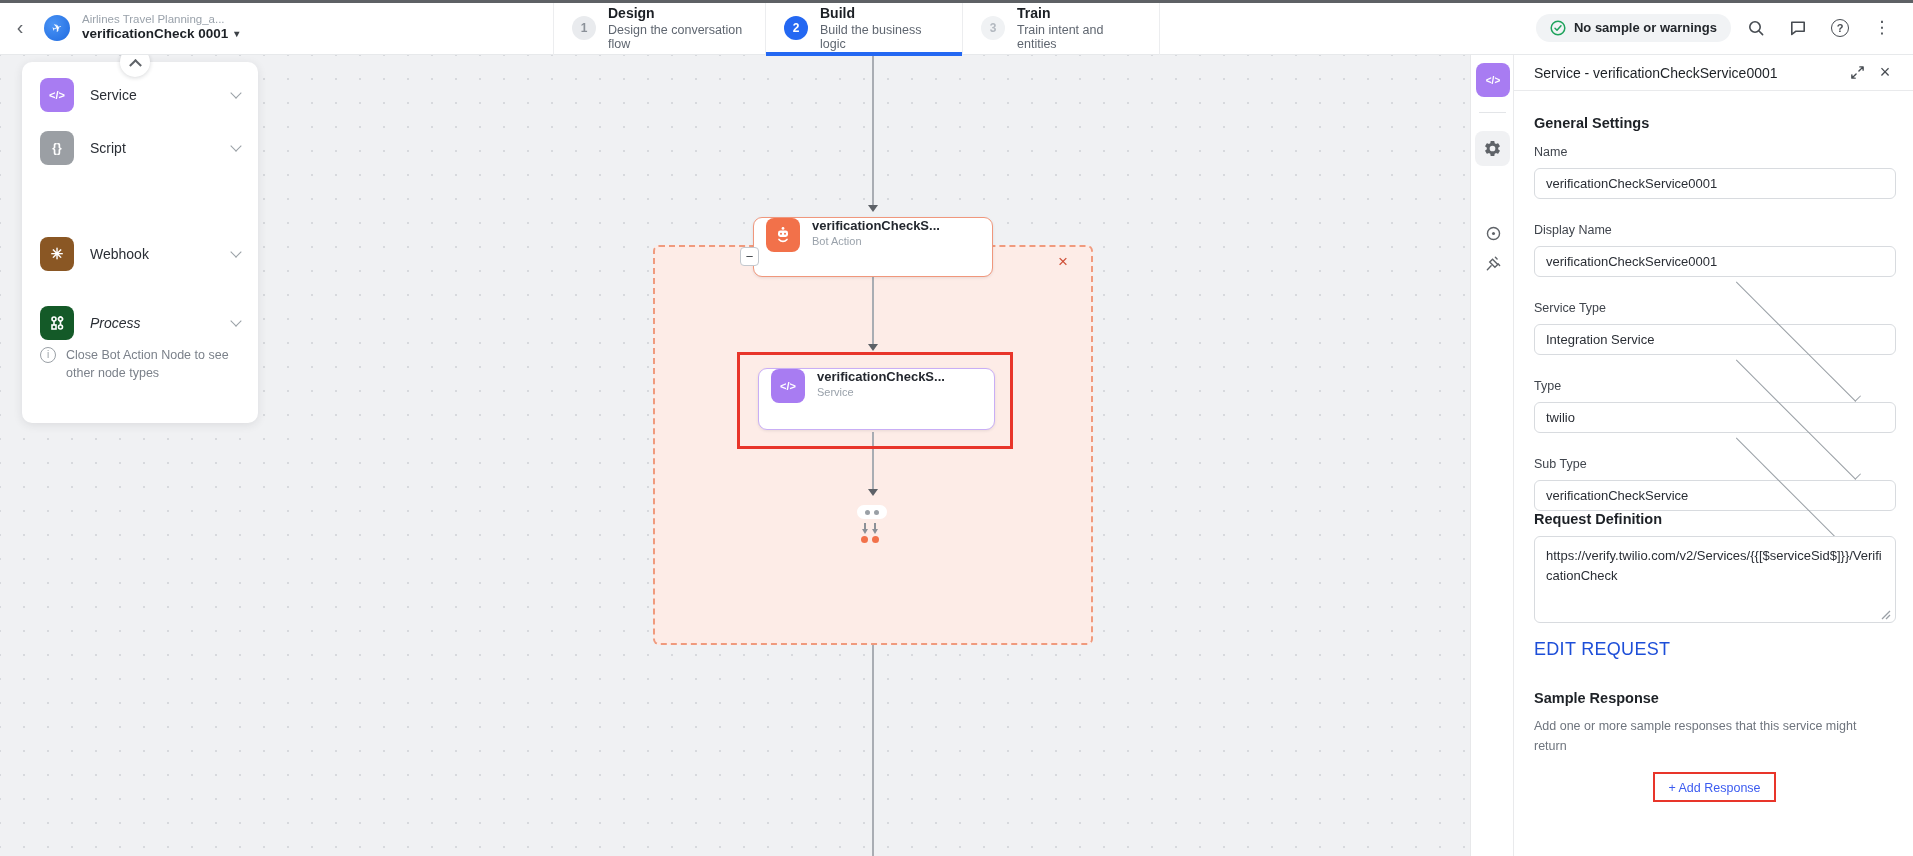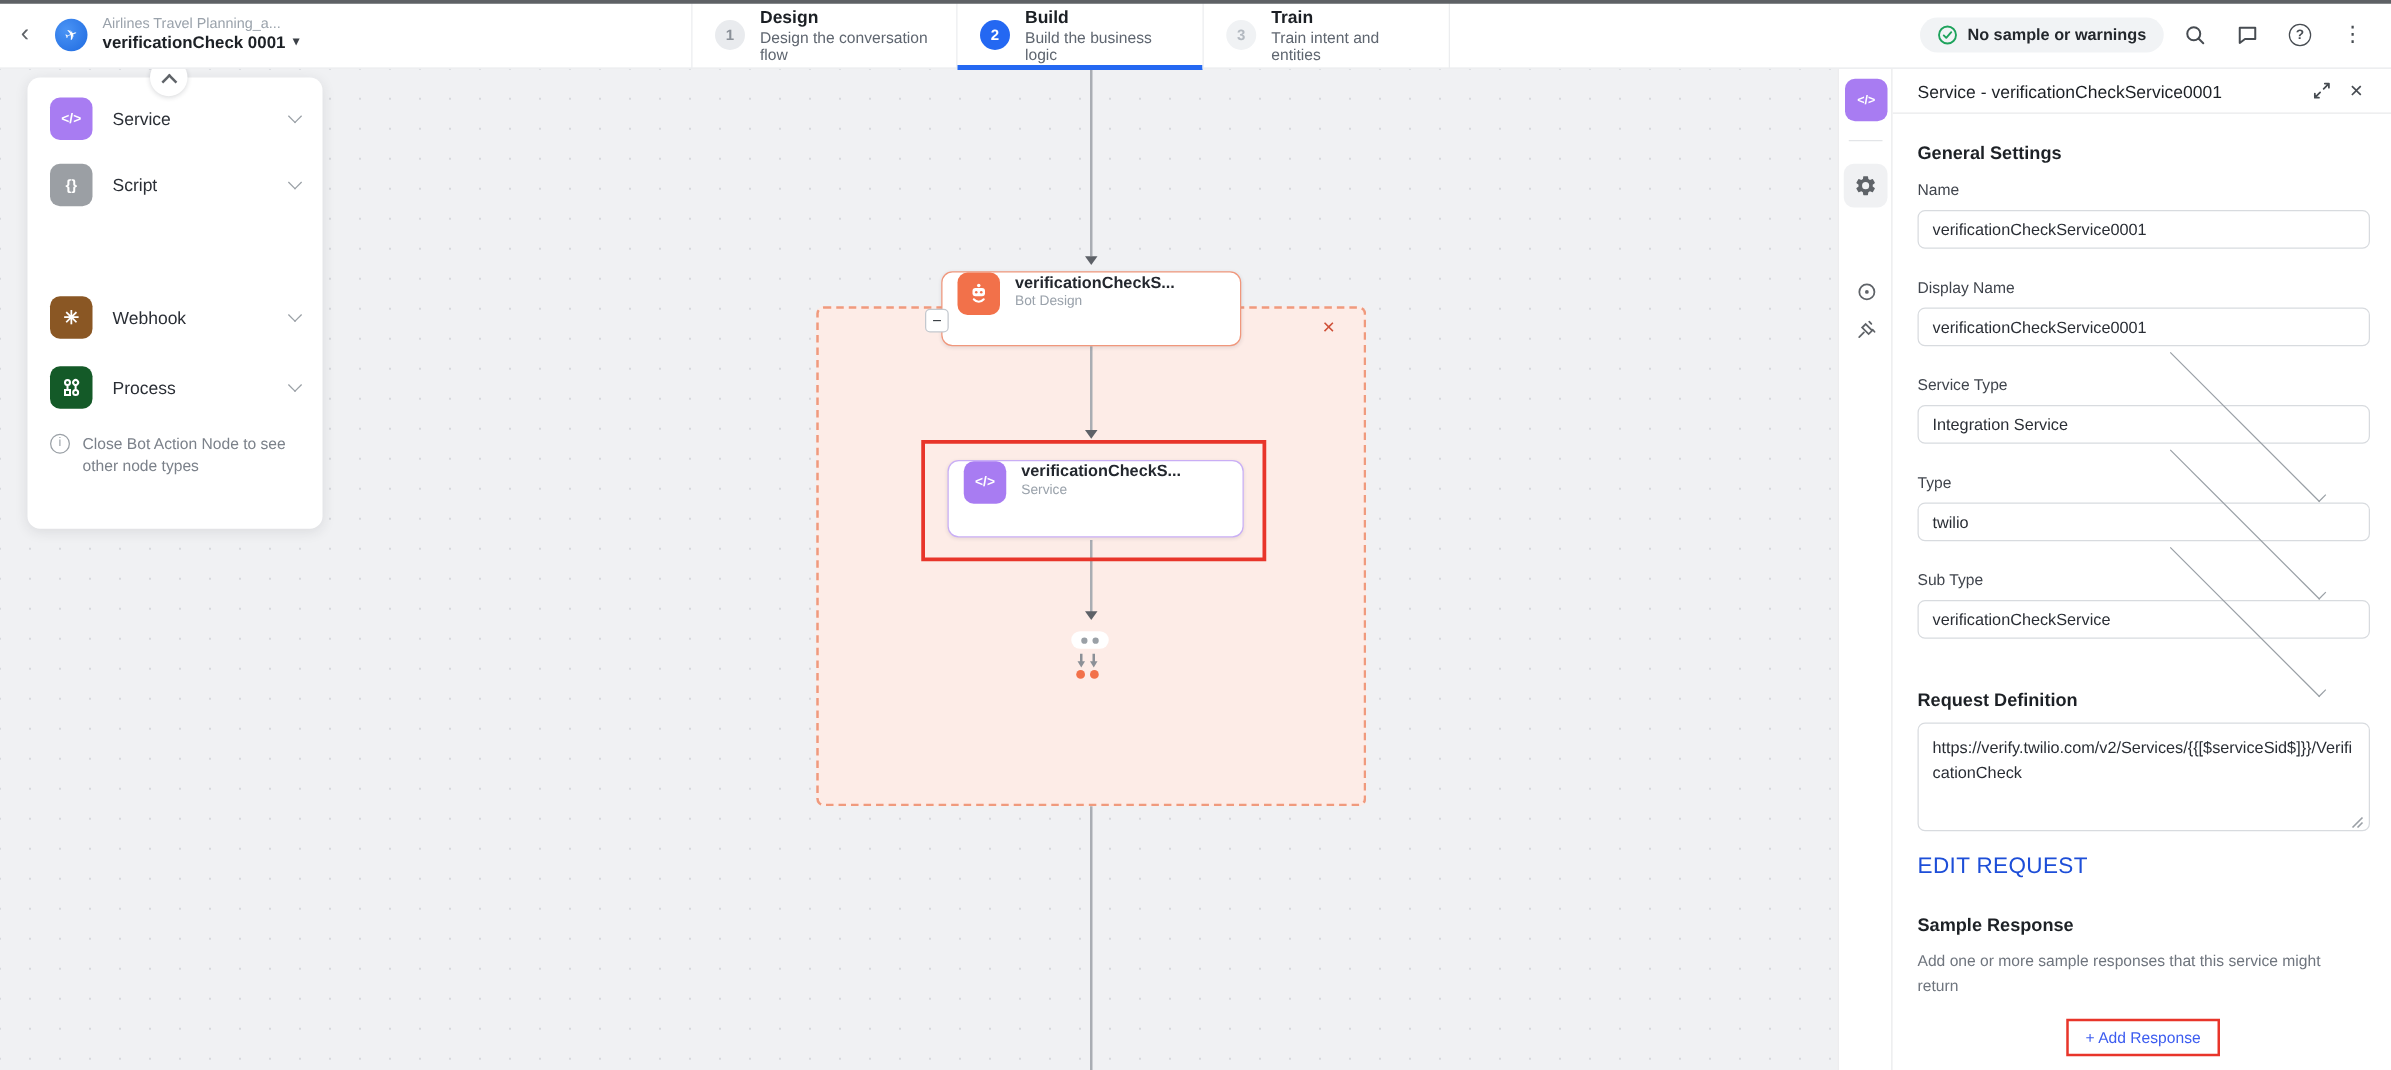--- a/index.html
+++ b/index.html
@@ -131,21 +131,21 @@
       <svg width="20" height="20" viewBox="0 0 20 20">
           <circle cx="10" cy="3.4" r="1.4" fill="#fff"></circle>
           <rect x="5" y="5.4" width="10" height="6.6" rx="2.4" fill="#fff"></rect>
           <circle cx="8" cy="8.7" r="1" fill="#f2714a"></circle>
           <circle cx="12" cy="8.7" r="1" fill="#f2714a"></circle>
           <path d="M6 14.4c1.2 1.4 2.6 2 4 2s2.8-.6 4-2" fill="none" stroke="#fff" stroke-width="1.6" stroke-linecap="round"></path>
         </svg>
     </div>
     <div>
       <div class="node-title">verificationCheckS...</div>
-      <div class="node-sub">Bot Design</div>
+      <div class="node-sub">Bot Action</div>
     </div>
   </div>
   <div class="minus-handle">−</div>
 
   <div class="hl hl-node"></div>
   <div class="flow-node svc-node">
     <div class="node-ico">&lt;/&gt;</div>
     <div>
       <div class="node-title">verificationCheckS...</div>
       <div class="node-sub">Service</div>
@@ -181,21 +181,21 @@
     <span class="chev-dn"></span>
   </div>
 
 
   <div class="p-row" style="top:169px;">
     <div class="p-ico" style="background:#8a5724; font-size:15px;">✳</div>
     <div class="p-label">Webhook</div>
     <span class="chev-dn"></span>
   </div>
 
-  <div class="p-row" style="top:225px;">
+  <div class="p-row" style="top:238px;font-style:italic;">
     <div class="p-ico" style="background:#145a28;">
       <svg width="18" height="18" viewBox="0 0 18 18" fill="none" stroke="#fff" stroke-width="1.6">
           <circle cx="6" cy="5" r="2"></circle>
           <circle cx="12.5" cy="5" r="2" transform="rotate(45 12.5 5)"></circle>
           <rect x="4" y="11" width="4" height="4"></rect>
           <circle cx="12.5" cy="13" r="2"></circle>
           <path d="M6 7v4M12.5 7v4"></path>
         </svg>
     </div>
     <div class="p-label">Process</div>
@@ -332,21 +332,21 @@
         <span>twilio</span>
         <span class="chev-dn"></span>
       </div>
 
       <div class="f-label">Sub Type</div>
       <div class="sel">
         <span>verificationCheckService</span>
         <span class="chev-dn"></span>
       </div>
 
-      <div class="sect" style="margin-top:42px;">Request Definition</div>
+      <div class="sect" style="">Request Definition</div>
       <div class="ta-wrap">
         <textarea class="ta" style="">https://verify.twilio.com/v2/Services/{{[$serviceSid$]}}/VerificationCheck</textarea>
         <svg class="rz" width="10" height="10" viewBox="0 0 10 10">
             <path d="M1 9L9 1M5 9l4-4" stroke="#9aa0a6" stroke-width="1.3"></path>
           </svg>
       </div>
       <div class="link" style="margin-top:12px;">EDIT REQUEST</div>
 
       <div class="sect" style="margin-top:30px;">Sample Response</div>
       <div class="desc">Add one or more sample responses that this service might return</div>

